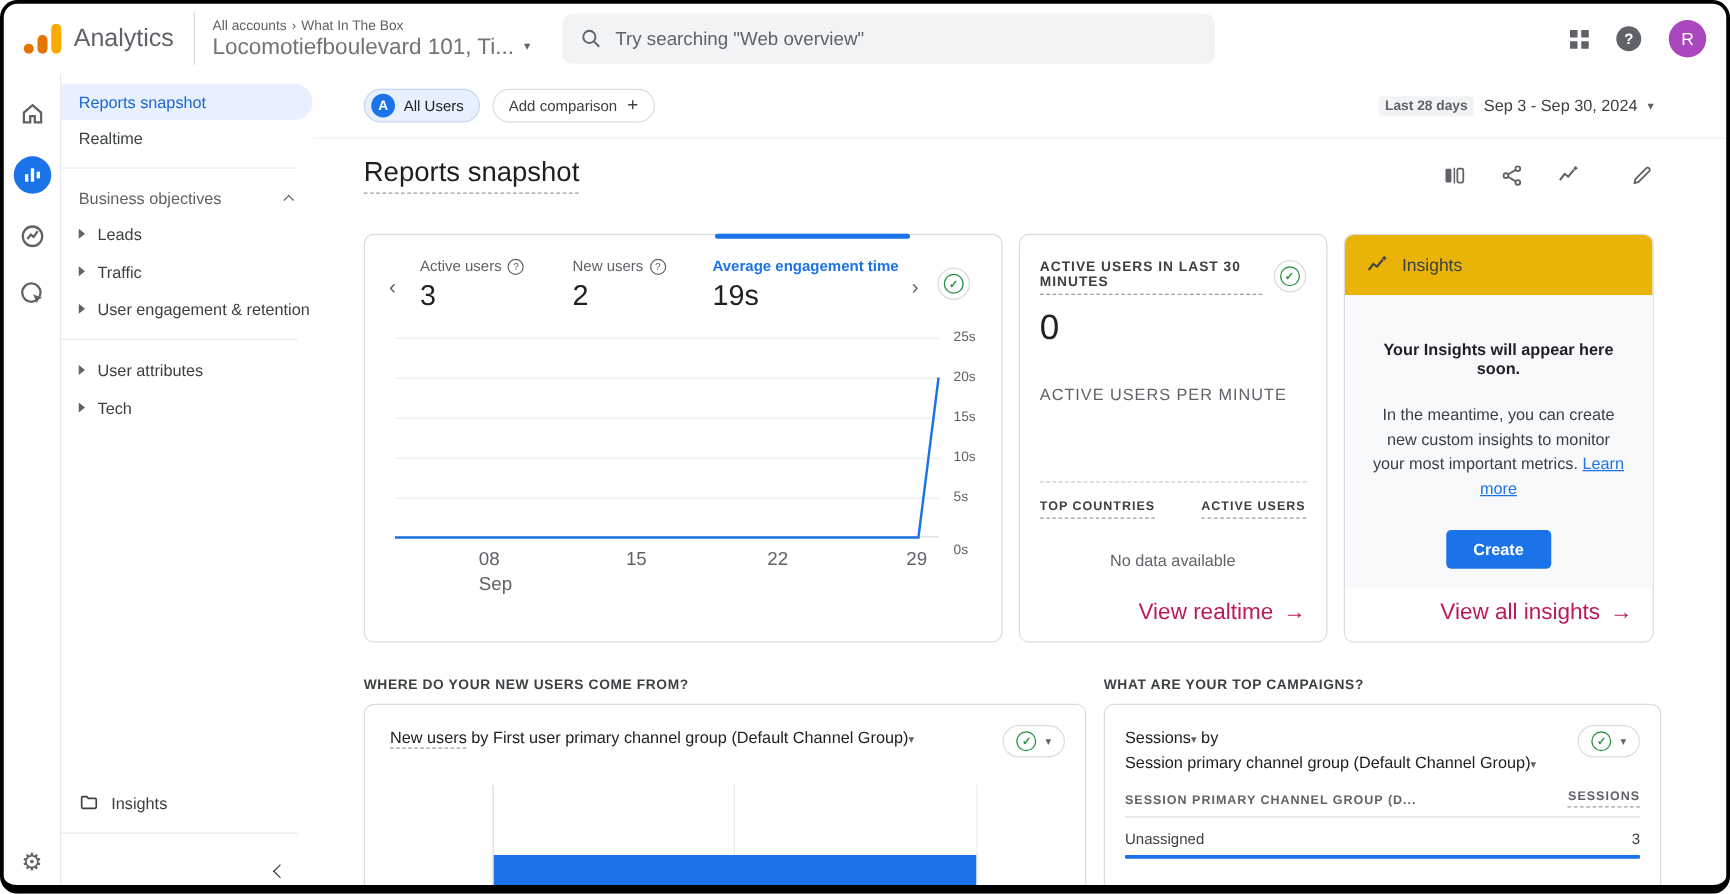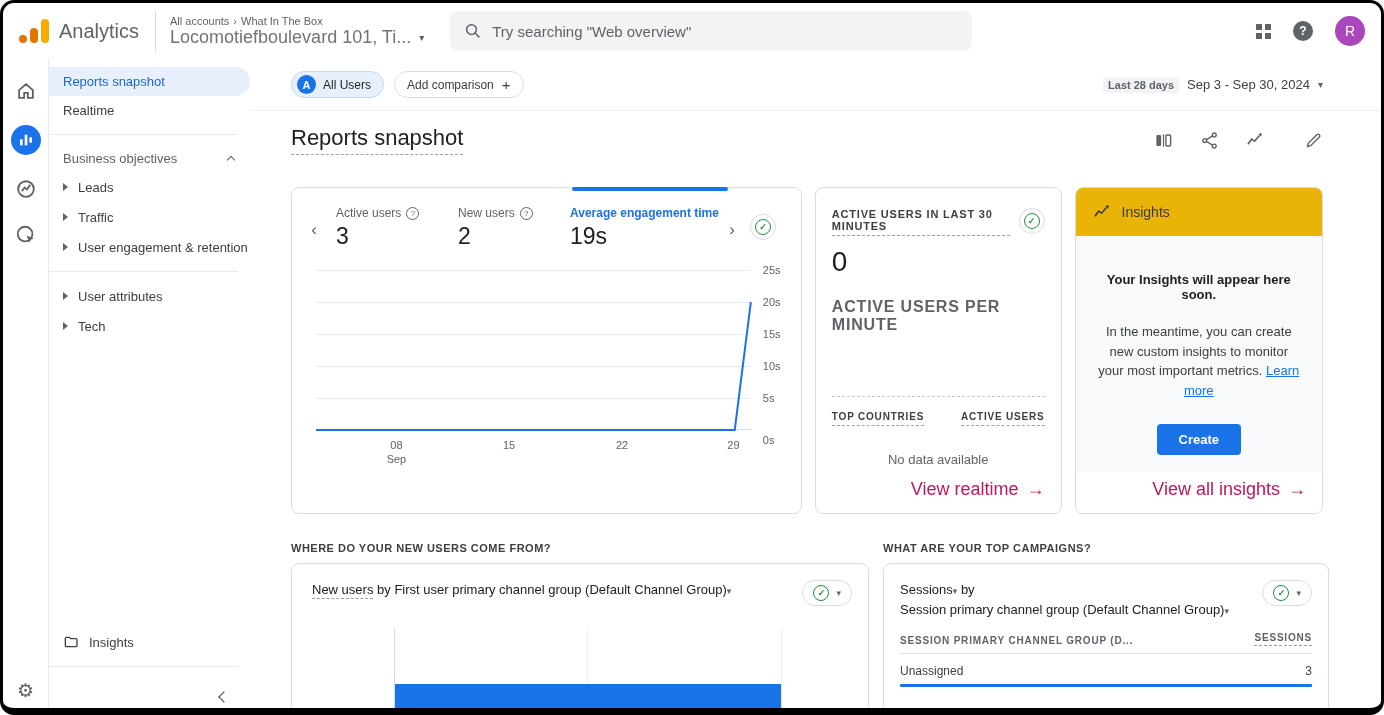--- a/index.html
+++ b/index.html
@@ -78,28 +78,28 @@
   .qmark{width:13px;height:13px;border:1.2px solid #5f6368;border-radius:50%;font-size:8px;color:#5f6368;display:inline-flex;align-items:center;justify-content:center;flex-shrink:0}
   .ok-badge{width:26px;height:26px;border:1px solid #dadce0;border-radius:50%;display:flex;align-items:center;justify-content:center;background:#fff;flex-shrink:0}
   .ok-inner{width:16px;height:16px;border:1.5px solid #1e8e3e;border-radius:50%;color:#1e8e3e;font-size:9px;font-weight:bold;display:flex;align-items:center;justify-content:center}
   .badge-pos{margin-left:8px;margin-top:8px}
   
   .line-chart{display:flex;margin:20px 6px 0 24px}
   .plot{position:relative;flex:1;height:160px}
   .gline{position:absolute;left:0;right:0;height:1px;background:#e9ebee}
   .gline.axis{background:#dadce0}
   .plot svg{position:absolute;left:0;top:0;width:100%;height:100%;overflow:visible}
-  .xlab{position:absolute;top:168px;transform:translateX(-50%);font-size:11px;color:#5f6368;text-align:center;line-height:1.3}
+  .xlab{position:absolute;top:168px;transform:translateX(-50%);font-size:15px;color:#5f6368;text-align:left;line-height:1.3}
   .ycol{position:relative;width:44px}
   .ylab{position:absolute;left:12px;font-size:11px;color:#5f6368}
   
   .rt-head{display:flex;align-items:flex-start;justify-content:space-between}
   .rt-title{font-size:11px;font-weight:bold;letter-spacing:.8px;color:#3c4043;border-bottom:1.5px dashed #9aa0a6;padding-bottom:3px;max-width:178px}
   .rt-value{font-size:28px;color:#202124;margin-top:10px}
-  .rt-sub{font-size:16px;font-weight:bold;letter-spacing:.8px;color:#5f6368;margin-top:20px}
+  .rt-sub{font-size:13px;font-weight:normal;letter-spacing:.8px;color:#5f6368;margin-top:30px}
   .rt-dash{border-top:1px dashed #c7cacd;margin-top:62px}
   .rt-cols{display:flex;justify-content:space-between;margin-top:14px}
   .rt-col{font-size:10px;font-weight:bold;letter-spacing:.8px;color:#3c4043;border-bottom:1.5px dashed #9aa0a6;padding-bottom:3px}
   .rt-empty{text-align:center;font-size:13px;color:#5f6368;margin-top:26px}
   .card-link{position:absolute;bottom:13px;right:16px;font-size:18px;font-weight:normal;color:#be185d;cursor:pointer;display:flex;gap:8px;align-items:center}
   
   .ins-head{height:48px;display:flex;align-items:center;gap:10px;padding:0 16px;background:#eab308}
   .ins-title{font-size:14px;color:#3c4043}
   .ins-body{flex:1;background:#f8f9fa;text-align:center;padding:36px 20px 0}
   .ins-h{font-size:13px;font-weight:bold;color:#202124}

